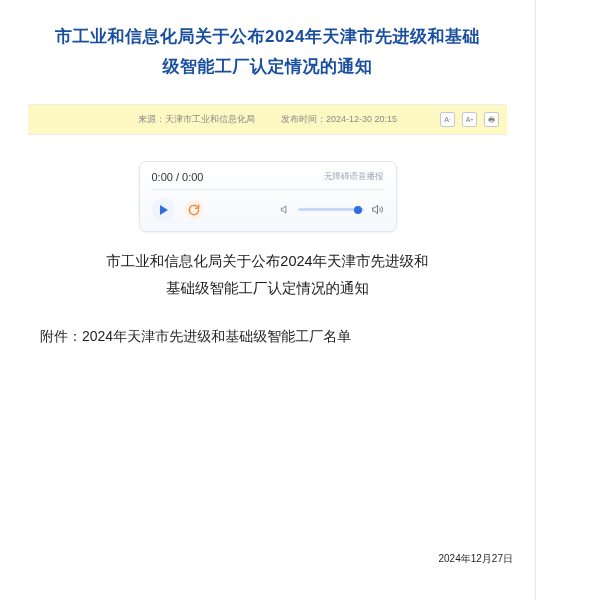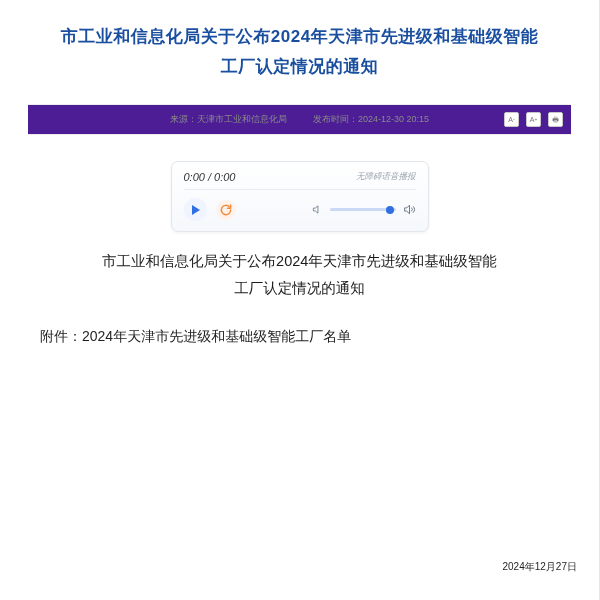--- a/index.html
+++ b/index.html
@@ -9,21 +9,21 @@
   body {
     width: 600px;
     height: 600px;
     background: #ffffff;
     font-family: "Liberation Sans", sans-serif;
     color: #333;
     overflow: hidden;
   }
   .page {
     position: relative;
-    width: 600px;
+    width: 536px;
     height: 600px;
     box-sizing: border-box;
     border-right: 1px solid #e6e6e6;
     background: #fff;
   }
   .title {
     margin: 0;
     padding: 22px 55px 8px 55px;
     font-size: 17px;
     line-height: 30px;
@@ -34,21 +34,21 @@
   }
   .meta-bar {
     margin: 14px 28px 0 28px;
     border-top: 1px solid #ececec;
     border-bottom: 1px solid #ececec;
     height: 29px;
     display: flex;
     align-items: center;
     justify-content: center;
     position: relative;
-    background: #4c1d95;
+    background: #fef9c3;
   }
   .meta-items {
     display: flex;
     align-items: center;
     gap: 26px;
     font-size: 9px;
     color: #8a8a8a;
   }
   .meta-tools {
     position: absolute;
@@ -72,21 +72,20 @@
     justify-content: center;
     line-height: 1;
   }
   .tool-btn sup { font-size: 5px; }
 
   
   .player-wrap {
     margin-top: 26px;
     display: flex;
     justify-content: center;
-    font-style: italic;
   }
   .player {
     width: 258px;
     border: 1px solid #e3e6ea;
     border-radius: 7px;
     background: linear-gradient(180deg,#ffffff 0%, #f5f8fc 100%);
     box-shadow: 0 1px 3px rgba(0,0,0,0.06);
     padding: 9px 12px 10px 12px;
     box-sizing: border-box;
   }
@@ -183,21 +182,21 @@
   .body-text p { margin: 0 0 4px 0; }
   .indent { text-indent: 2em; }
   .attach {
     margin-top: 16px;
     text-indent: 2em;
     font-size: 14px;
   }
   .date-line {
     position: absolute;
     right: 22px;
-    bottom: 26px;
+    bottom: 34px;
     font-size: 10px;
     color: #1f1f1f;
   }
 </style>
 </head>
 <body>
 
 <div class="page">
 
   <h1 class="title">市工业和信息化局关于公布2024年天津市先进级和基础级智能工厂认定情况的通知</h1>

